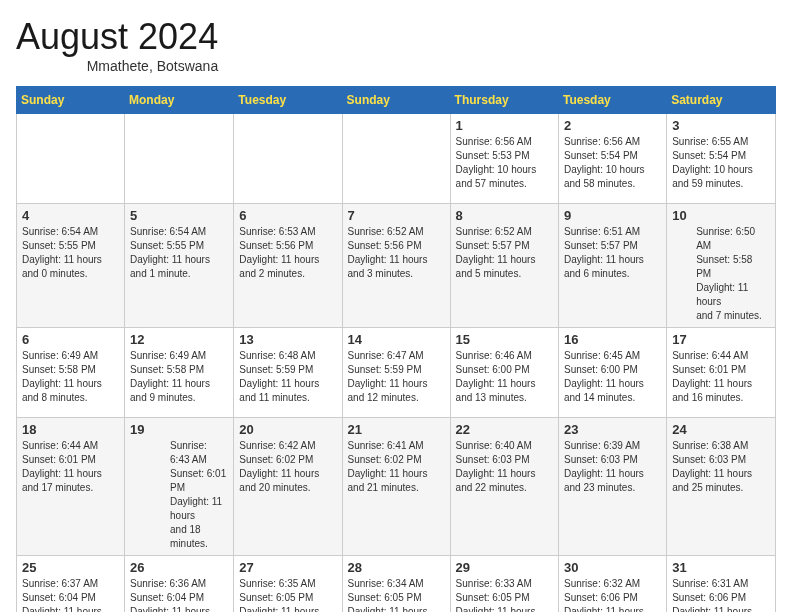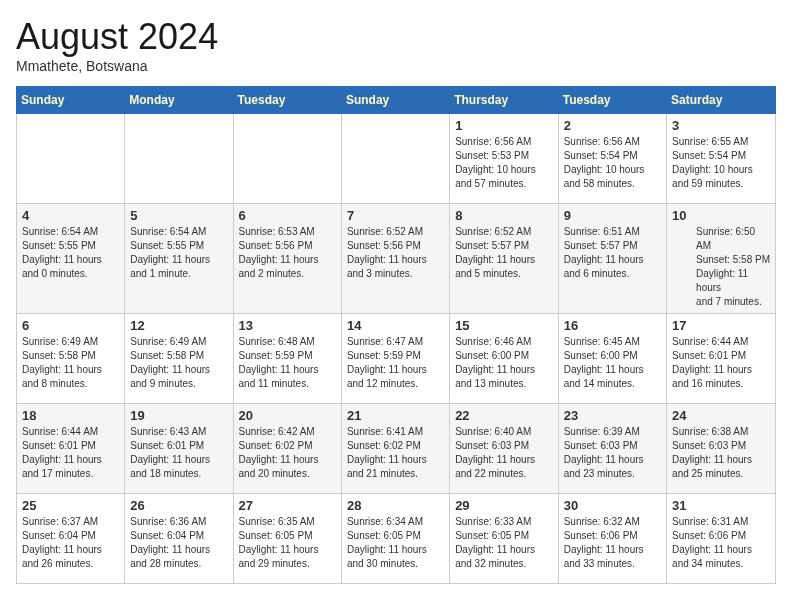--- a/index.html
+++ b/index.html
@@ -28,39 +28,39 @@
       line-height: 1.1;
     }
     .logo-text span {
       color: #4a90d9;
     }
     .logo-icon {
       width: 28px;
       height: 28px;
     }
     .title-block {
-      text-align: left;
+      text-align: right;
     }
     .month-title {
       font-size: 36px;
       font-weight: normal;
       color: #1a1a1a;
     }
     .location-title {
       font-size: 14px;
       color: #333;
     }
     .calendar-table {
       width: 100%;
       border-collapse: collapse;
       font-size: 11px;
     }
     .calendar-table th {
       background-color: #2a6bb5;
-      color: #fef9c3;
+      color: #fde047;
       padding: 6px 4px;
       text-align: left;
       font-size: 12px;
       font-weight: bold;
       border: 1px solid #2a6bb5;
     }
     .calendar-table td {
       border: 1px solid #ccc;
       vertical-align: top;
       padding: 4px 5px;
@@ -241,21 +241,21 @@
       <tr>
         <td>
           <div class="day-number">18</div>
           <div class="day-info" style="white-space: pre-line;">Sunrise: 6:44 AM
 Sunset: 6:01 PM
 Daylight: 11 hours
 and 17 minutes.</div>
         </td>
         <td>
           <div class="day-number">19</div>
-          <div class="day-info" style="white-space: pre-line;">Sunrise: 6:43 AM
+          <div class="day-info" style="white-space: pre-line; margin-left: 40px;">Sunrise: 6:43 AM
 Sunset: 6:01 PM
 Daylight: 11 hours
 and 18 minutes.</div>
         </td>
         <td>
           <div class="day-number">20</div>
           <div class="day-info" style="white-space: pre-line;">Sunrise: 6:42 AM
 Sunset: 6:02 PM
 Daylight: 11 hours
 and 20 minutes.</div>

